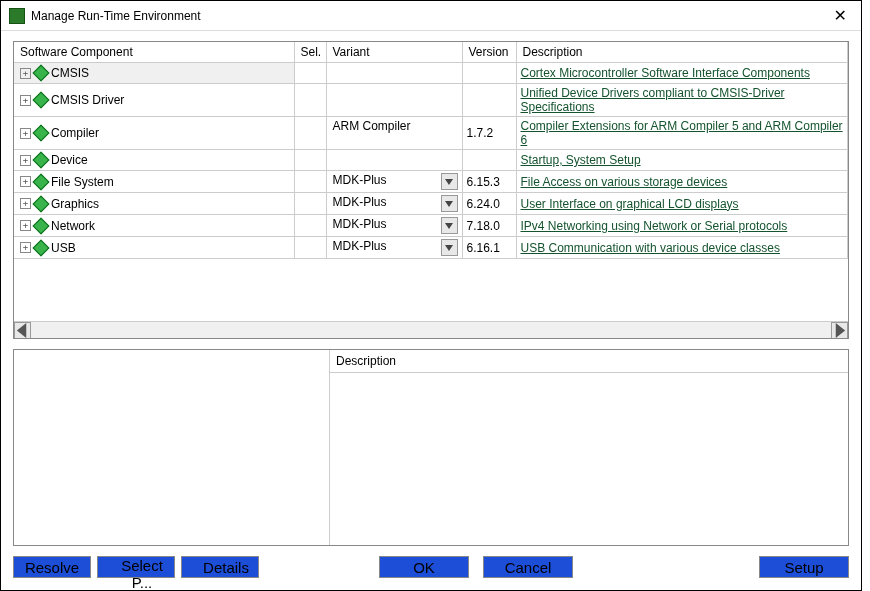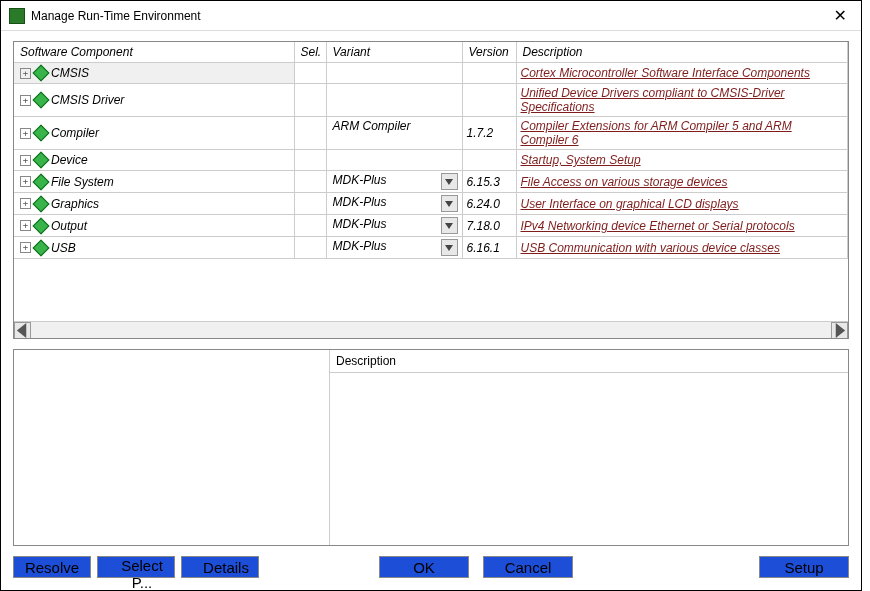--- a/index.html
+++ b/index.html
@@ -3,39 +3,39 @@
 <meta charset="utf-8">
 <style>
 * { box-sizing: border-box; margin: 0; padding: 0; }
 body { font-family: "Segoe UI", Tahoma, sans-serif; font-size: 12px; background: #fff; color: #000; width: 870px; height: 591px; overflow: hidden; }
 .window { width: 862px; height: 591px; border: 1px solid #000; display: flex; flex-direction: column; background: #fff; }
 .titlebar { height: 30px; display: flex; align-items: center; padding: 0 8px; background: #fff; border-bottom: 1px solid #ddd; }
 .title-icon { width: 16px; height: 16px; margin-right: 6px; background: #2a7a2a; display: inline-block; border: 1px solid #155015; }
 .title-text { font-size: 12px; flex: 1; }
 .close-x { font-size: 16px; cursor: pointer; padding: 0 6px; font-family: Arial; }
 .content-area { flex: 1; padding: 10px 12px 0 12px; display: flex; flex-direction: column; }
-.upper-panel { border: 1px solid #888; flex: 0 0 298px; display: flex; flex-direction: column; overflow: hidden; font-style: italic; }
+.upper-panel { border: 1px solid #888; flex: 0 0 298px; display: flex; flex-direction: column; overflow: hidden; }
 .table-wrap { flex: 1; overflow: auto; }
 table { border-collapse: collapse; width: 100%; table-layout: fixed; }
 th { text-align: left; font-weight: normal; padding: 3px 6px; border-right: 1px solid #ccc; border-bottom: 1px solid #ccc; background: #fff; }
 td { padding: 2px 4px; border-right: 1px solid #ccc; border-bottom: 1px solid #ccc; height: 21px; vertical-align: middle; }
 .col-comp { width: 280px; }
 .col-sel { width: 32px; }
 .col-variant { width: 136px; }
 .col-version { width: 54px; }
 .col-desc { }
 .tree-cell { display: flex; align-items: center; gap: 4px; padding-left: 2px; }
 .expander { width: 11px; height: 11px; border: 1px solid #888; display: flex; align-items: center; justify-content: center; font-size: 9px; line-height: 1; cursor: pointer; color: #555; font-family: monospace; }
 .diamond { width: 12px; height: 12px; transform: rotate(45deg); background: #39b44a; border: 1px solid #0a6b1a; display: inline-block; }
 .row-selected td:first-child { background: #f0f0f0; }
 .variant-cell { display: flex; height: 100%; }
 .variant-txt { flex: 1; padding-left: 2px; }
 .dd-btn { width: 17px; height: 17px; border: 1px solid #999; background: #e8e8e8; display: flex; align-items: center; justify-content: center; cursor: pointer; }
 .dd-btn svg { width: 8px; height: 6px; }
-a.desc-link { color: #7f1d1d; text-decoration: underline; }
+a.desc-link { color: #14532d; text-decoration: underline; }
 .hscroll { height: 17px; background: #f0f0f0; border-top: 1px solid #ccc; display: flex; }
 .hs-btn { width: 17px; height: 17px; border: 1px solid #999; background: #e8e8e8; display: flex; align-items: center; justify-content: center; cursor: pointer; }
 .hs-track { flex: 1; }
 .lower-panel { border: 1px solid #888; margin-top: 10px; flex: 1; display: flex; }
 .lp-left { width: 316px; border-right: 1px solid #ccc; display: flex; flex-direction: column; }
 .lp-right { flex: 1; display: flex; flex-direction: column; }
 .lp-header { padding: 4px 6px; border-bottom: 1px solid #ccc; }
 .button-row { padding: 10px 12px 12px 12px; display: flex; align-items: center; }
 .btn { height: 22px; border: 1px solid #888; background: #1d4ed8; cursor: pointer; font-family: inherit; font-size: 15px; padding: 0 8px; }
 .btn-group-left { display: flex; }
@@ -168,36 +168,36 @@
                   </div>
                 </td>
                 <td>6.24.0</td>
                 <td><a href="#" class="desc-link">User Interface on graphical LCD displays</a></td>
               </tr>
               <tr>
                 <td>
                   <div class="tree-cell">
     <span class="expander">+</span>
     <span class="diamond"></span>
-    <span>Output</span>
+    <span>Network</span>
   </div>
                 </td>
                 <td></td>
                 <td>
                   <div class="variant-cell">
                     <span class="variant-txt">MDK-Plus</span>
                     <span class="dd-btn">
                       <svg viewBox="0 0 8 6">
                         <polygon points="0,0 8,0 4,6" fill="#444"></polygon>
                       </svg>
                     </span>
                   </div>
                 </td>
                 <td>7.18.0</td>
-                <td><a href="#" class="desc-link">IPv4 Networking device Ethernet or Serial protocols</a></td>
+                <td><a href="#" class="desc-link">IPv4 Networking using Network or Serial protocols</a></td>
               </tr>
               <tr>
                 <td>
                   <div class="tree-cell">
     <span class="expander">+</span>
     <span class="diamond"></span>
     <span>USB</span>
   </div>
                 </td>
                 <td></td>

